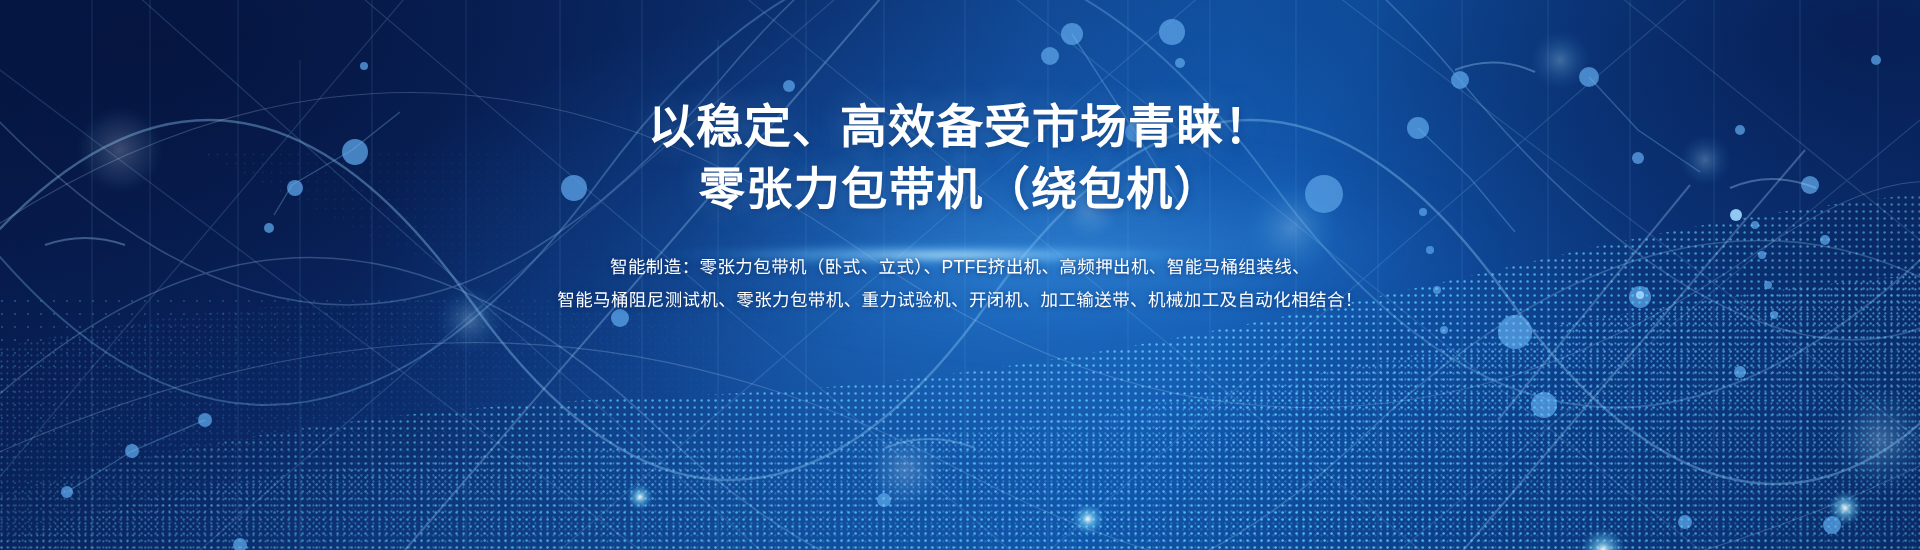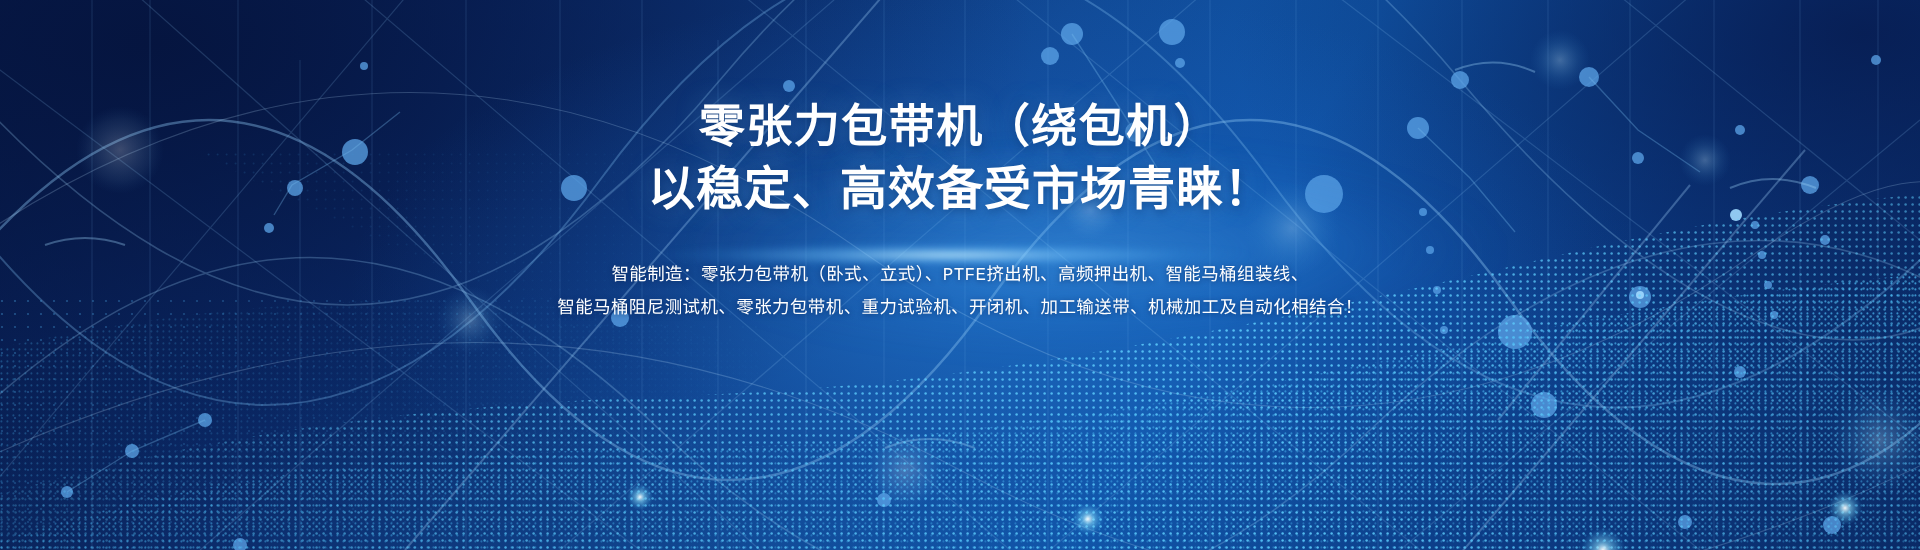--- a/index.html
+++ b/index.html
@@ -57,21 +57,21 @@
     font-weight:bold;
     letter-spacing:1.5px;
     line-height:1.34;
     text-shadow:0 2px 10px rgba(0,40,100,0.55), 0 0 26px rgba(120,200,255,0.35);
     white-space:nowrap;
   }
   .title-line.second{
     font-size:47px;
     letter-spacing:1px;
   }
-  .subtitle-block{ margin-top:38px;font-family:Liberation Mono, monospace; }
+  .subtitle-block{ margin-top:30px; }
   .subtitle-line{
     color:#ffffff;
     font-size:17.5px;
     line-height:1.9;
     letter-spacing:0.4px;
     text-shadow:0 1px 5px rgba(0,30,80,0.6);
     white-space:nowrap;
   }
 </style>
 </head>
@@ -312,22 +312,22 @@
         <stop offset="100%" stop-color="#3fb6f0" stop-opacity="0"></stop>
       </radialGradient>
     </defs>
     <circle cx="1603" cy="550" r="22" fill="url(#spark)"></circle>
     <circle cx="1088" cy="519" r="16" fill="url(#spark)"></circle>
     <circle cx="640" cy="497" r="13" fill="url(#spark)"></circle>
     <circle cx="1845" cy="508" r="17" fill="url(#spark)"></circle>
   </svg>
 
   <div class="content">
+    <div class="title-line second">以稳定、高效备受市场青睐！</div>
     <div class="title-line">零张力包带机（绕包机）</div>
-    <div class="title-line second">以稳定、高效备受市场青睐！</div>
 
     <div class="subtitle-block">
       <div class="subtitle-line">智能制造：零张力包带机（卧式、立式）、PTFE挤出机、高频押出机、智能马桶组装线、</div>
       <div class="subtitle-line">智能马桶阻尼测试机、零张力包带机、重力试验机、开闭机、加工输送带、机械加工及自动化相结合！</div>
     </div>
   </div>
 
 </div>
 
 </body></html>

